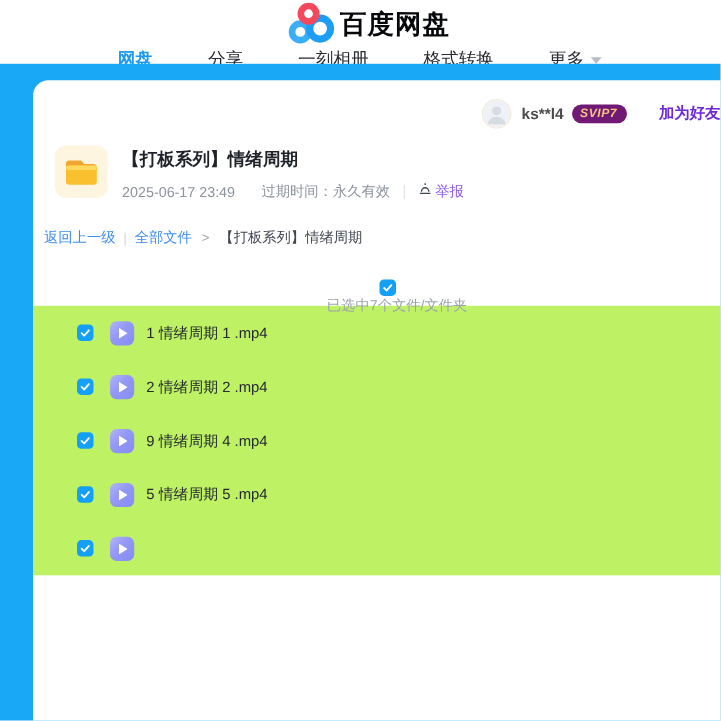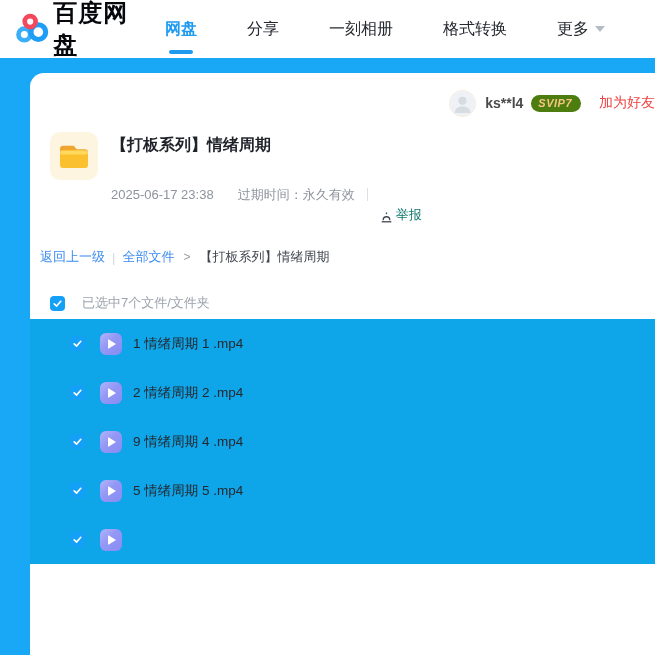--- a/index.html
+++ b/index.html
@@ -1,20 +1,20 @@
 <!DOCTYPE html>
 <html><head>
 <meta charset="utf-8">
 <style>
   * { margin:0; padding:0; box-sizing:border-box; }
   html,body { width:655px; height:655px; overflow:hidden;
     font-family:"Liberation Sans","DejaVu Sans",sans-serif; background:#fff; }
 
   
-  .header { height:58px; background:#fff; display:flex; align-items:center; padding-left:15px; }
+  .header { height:58px; background:#fff; display:flex; align-items:center; padding-left:15px;flex-direction:column; }
   .logo-wrap { display:flex; align-items:center; cursor:pointer; }
   .logo-svg { width:44px; height:44px; }
   .brand { font-size:24px; font-weight:700; color:#06080c; letter-spacing:1px; margin-left:4px; }
   .nav { display:flex; align-items:flex-end; margin-left:34px; }
   .nav-item { position:relative; font-size:16px; color:#25282e; margin-right:50px; cursor:pointer; white-space:nowrap; }
   .nav-item.active { color:#1e9bf0; font-weight:600; }
   .nav-item.active .underline { position:absolute; left:50%; transform:translateX(-50%);
     bottom:-14px; width:24px; height:4px; border-radius:2px; background:#1e9bf0; }
   .caret { display:inline-block; width:0; height:0; border-left:5px solid transparent;
     border-right:5px solid transparent; border-top:6px solid #b6bcc4; margin-left:6px; vertical-align:middle; }
@@ -22,50 +22,50 @@
   
   .backdrop { position:absolute; left:0; top:58px; right:0; bottom:0; background:#18a8f5; }
   .card { position:absolute; left:30px; top:15px; right:0; bottom:0; background:#fff;
     border-top-left-radius:14px; }
   .card-inner { padding:16px 0 0 20px; }
 
   
   .user-row { display:flex; align-items:center; height:28px; margin-left:2px;justify-content:flex-end; }
   .avatar { width:27px; height:27px; border-radius:50%; border:1px solid #f2e9da; }
   .username { font-size:14px; font-weight:700; color:#4a4a4a; margin-left:9px; }
-  .vip-badge { margin-left:8px; background:#4d7c0f; color:#f5c583; font-size:11px; font-style:italic;
+  .vip-badge { margin-left:8px; background:#701a75; color:#f5c583; font-size:11px; font-style:italic;
     font-weight:700; padding:2px 9px 3px 7px; border-radius:9px; letter-spacing:.5px; cursor:pointer; }
-  .add-friend { margin-left:18px; color:#ef4444; font-size:14px; font-weight:400; cursor:pointer; }
+  .add-friend { margin-left:29px; color:#6d28d9; font-size:14px; font-weight:700; cursor:pointer; }
 
   
   .share-row { display:flex; margin-top:15px; }
   .folder-svg { width:48px; height:48px; flex:0 0 48px; }
   .share-meta { margin-left:13px; padding-top:3px; }
   .share-title { font-size:16px; font-weight:700; color:#1f2329; }
   .meta-line { display:flex; align-items:center; margin-top:9px; font-size:13px; color:#8d939e; }
   .meta-expire { margin-left:24px; }
   .meta-div { width:1px; height:13px; background:#dcdfe4; margin:0 12px; }
-  .report { display:flex; align-items:flex-end; color:#0f766e; cursor:pointer;margin-top:41px; }
+  .report { display:flex; align-items:flex-start; color:#8b5cf6; cursor:pointer; }
   .report svg { margin-right:3px; }
 
   
   .breadcrumb { display:flex; align-items:center; font-size:13px; margin:24px 0 0 -10px; }
   .bc-link { color:#3c8cf0; cursor:pointer; }
   .bc-pipe { color:#d4d8dd; margin:0 7px; }
   .bc-gt { color:#9aa0a8; margin:0 9px; font-size:12px; }
   .bc-current { color:#40454e; }
 
   
-  .select-row { display:flex; align-items:center; margin-top:29px; height:16px; }
+  .select-row { display:flex; align-items:center; margin-top:29px; height:16px;flex-direction:column; }
   .checkbox { width:15px; height:15px; border-radius:4px; background:#14a0f6; display:flex;
     align-items:center; justify-content:center; cursor:pointer; flex:0 0 15px; }
   .select-label { margin-left:17px; font-size:13px; color:#9aa3ad; }
 
   
-  .file-list { margin:8px 0 0 -20px; background:#0ea5e9; }
+  .file-list { margin:8px 0 0 -20px; background:#bef264; }
   .file-row { display:flex; align-items:center; height:49px; padding-left:40px; cursor:pointer; }
   .file-icon { width:22px; height:22px; border-radius:6px; margin-left:15px; flex:0 0 22px;
     background:linear-gradient(135deg,#b2b5f9 0%,#9397f5 45%,#888cf3 100%);
     display:flex; align-items:center; justify-content:center; }
   .play-tri { width:0; height:0; border-top:5px solid transparent; border-bottom:5px solid transparent;
     border-left:8px solid #fff; margin-left:2px; border-radius:1px; }
   .file-name { margin-left:11px; font-size:13.5px; color:#24292f; }
 </style>
 </head>
 <body>
@@ -116,21 +116,21 @@
       <div class="share-row">
         <svg class="folder-svg" viewBox="0 0 48 48">
           <rect x="0" y="0" width="48" height="48" rx="10" fill="#fdf5e0"></rect>
           <path d="M10 17 q0-3.2 3.2-3.2 h10.5 l3 3.4 h8.1 q3.2 0 3.2 3.2 v3 H10 z" fill="#f0a62e"></path>
           <rect x="10" y="18.5" width="28" height="17.5" rx="3" fill="#fbc02d"></rect>
           <rect x="10" y="18.5" width="28" height="4" rx="2" fill="#ffd95e"></rect>
         </svg>
         <div class="share-meta">
           <div class="share-title">【打板系列】情绪周期</div>
           <div class="meta-line">
-            <span>2025-06-17 23:38</span>
+            <span>2025-06-17 23:49</span>
             <span class="meta-expire">过期时间：永久有效</span>
             <span class="meta-div"></span>
             <span class="report">
               <svg width="13" height="13" viewBox="0 0 14 14">
                 <path d="M3.4 10 a3.6 3.8 0 0 1 7.2 0" fill="none" stroke="#40464f" stroke-width="1.4"></path>
                 <line x1="1.8" y1="11.6" x2="12.2" y2="11.6" stroke="#40464f" stroke-width="1.4"></line>
                 <line x1="7" y1="1.6" x2="7" y2="3.4" stroke="#40464f" stroke-width="1.4"></line>
               </svg>
               <span>举报</span>
             </span>

